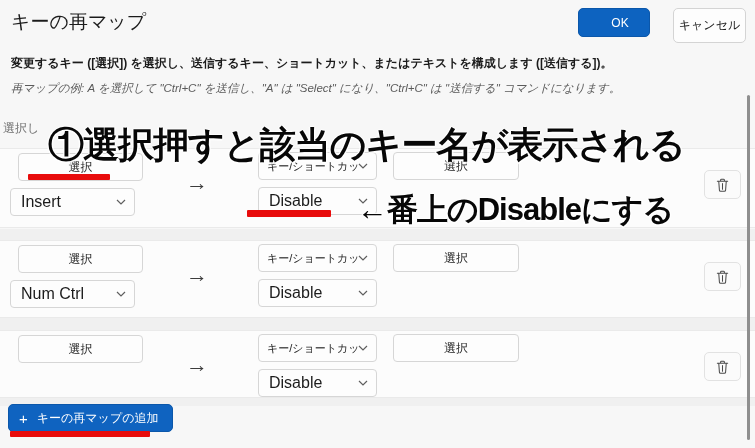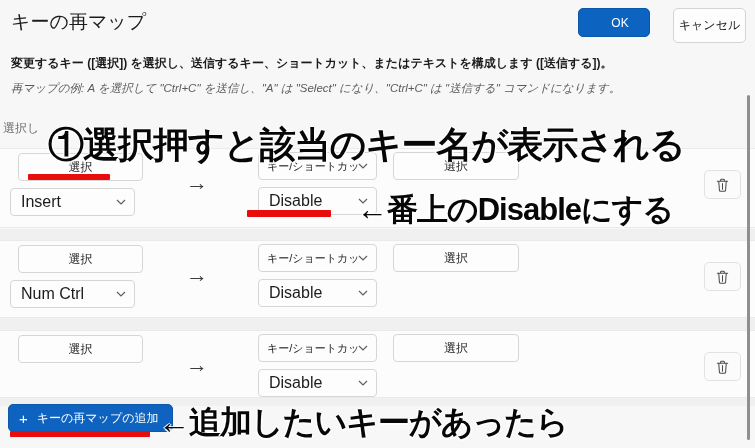--- a/index.html
+++ b/index.html
@@ -66,21 +66,20 @@
   <button class="btn-ok">OK</button>
   <button class="btn-cancel">キャンセル</button>
 
   <div class="desc1">変更するキー ([選択]) を選択し、送信するキー、ショートカット、またはテキストを構成します ([送信する])。</div>
   <div class="desc2">再マップの例: A を選択して "Ctrl+C" を送信し、"A" は "Select" になり、"Ctrl+C" は "送信する" コマンドになります。</div>
 
   <div class="occluded">選択し</div>
 
   <div class="anno anno1">①選択押すと該当のキー名が表示される</div>
   <div class="anno anno2">←番上のDisableにする</div>
-  <div class="anno anno3">←追加したいキーがあったら</div>
 
   <div class="row" style="top:148px;height:80px;">
     <button class="btn sel1">選択</button>
     <div class="dd dd-key">
       <span class="dd-text">Insert</span>
       <svg class="chev" width="10" height="6" viewBox="0 0 10 6">
           <polyline points="1,1 5,5 9,1" fill="none" stroke="#5f5f5f" stroke-width="1.2"></polyline>
         </svg>
     </div>
     <div class="arrow">→</div>

